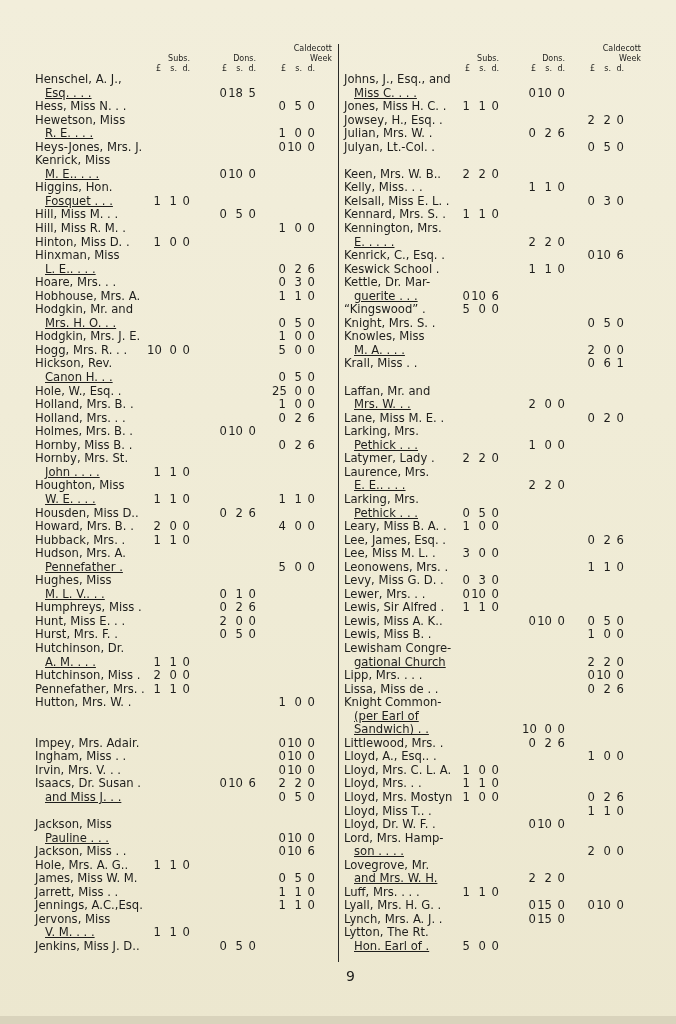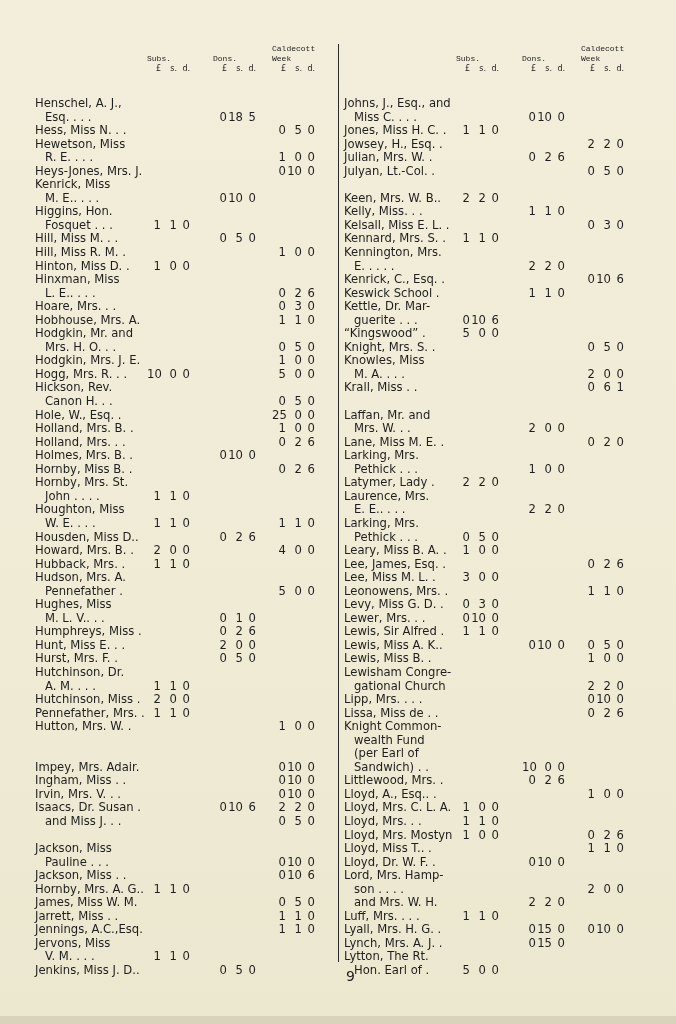--- a/index.html
+++ b/index.html
@@ -4,26 +4,26 @@
 <style>
   html,body{margin:0;padding:0;}
   body{width:676px;height:1024px;background:#f1edd8;position:relative;overflow:hidden;
        font-family:"DejaVu Sans",sans-serif;color:#1e1e1c;}
   .page{position:absolute;left:0;top:0;width:676px;height:1024px;
         background:linear-gradient(180deg,#f2eedb 0%,#efebd5 60%,#ece7cf 100%);}
   .col{position:absolute;top:0;width:310px;}
   .col.left{left:35px;}
   .col.right{left:344px;}
   .hdr{position:absolute;top:42px;left:0;width:310px;height:32px;font-size:8px;}
-  .hdr .grp{position:absolute;text-align:left;line-height:10px;font-family:Liberation Mono, monospace;}
+  .hdr .grp{position:absolute;text-align:right;line-height:10px;}
   .hdr .units{position:absolute;top:22px;font-size:8px;}
-  .rows{position:absolute;top:73px;left:0;width:310px;margin-top:24px;}
+  .rows{position:absolute;top:73px;left:0;width:310px;}
   .row{position:relative;height:13.55px;font-size:11.6px;line-height:13.55px;white-space:nowrap;}
   .row .name{position:absolute;left:0;}
-  .row .name.indent{left:10px;}
+  .row .name.indent{left:10px;text-decoration:underline;}
   .amt{position:absolute;top:0;display:flex;}
   .amt span{display:inline-block;text-align:right;}
   .a-p{width:14px;} .a-s{width:16px;} .a-d{width:13px;}
   .subs{left:112px;} .dons{left:178px;} .cald{left:237px;}
   .spacer{height:13.55px;}
   .divider{position:absolute;left:338px;top:44px;width:1px;height:918px;background:#2a2a28;}
   .pagenum{position:absolute;left:346px;top:968px;font-size:14px;}
   .bottom-edge{position:absolute;left:0;bottom:0;width:676px;height:8px;background:#d9d3bc;}
 </style>
 </head>
@@ -445,21 +445,21 @@
         </div>
         <div class="row">
           <span class="name">Jackson, Miss . .</span>
           <div class="amt cald">
             <span class="a-p">0</span>
             <span class="a-s">10</span>
             <span class="a-d">6</span>
           </div>
         </div>
         <div class="row">
-          <span class="name">Hornby, Mrs. A. G..</span>
+          <span class="name">Hole, Mrs. A. G..</span>
           <div class="amt subs">
             <span class="a-p">1</span>
             <span class="a-s">1</span>
             <span class="a-d">0</span>
           </div>
         </div>
         <div class="row">
           <span class="name">James, Miss W. M.</span>
           <div class="amt cald">
             <span class="a-p">0</span>
@@ -840,23 +840,20 @@
           <div class="amt cald">
             <span class="a-p">0</span>
             <span class="a-s">2</span>
             <span class="a-d">6</span>
           </div>
         </div>
         <div class="row">
           <span class="name">Knight Common-</span>
         </div>
         <div class="row">
-          <span class="name indent">wealth Fund</span>
-        </div>
-        <div class="row">
           <span class="name indent">(per Earl of</span>
         </div>
         <div class="row">
           <span class="name indent">Sandwich) . .</span>
           <div class="amt dons">
             <span class="a-p">10</span>
             <span class="a-s">0</span>
             <span class="a-d">0</span>
           </div>
         </div>
@@ -924,20 +921,23 @@
         <div class="row">
           <span class="name">Lord, Mrs. Hamp-</span>
         </div>
         <div class="row">
           <span class="name indent">son . . . .</span>
           <div class="amt cald">
             <span class="a-p">2</span>
             <span class="a-s">0</span>
             <span class="a-d">0</span>
           </div>
+        </div>
+        <div class="row">
+          <span class="name">Lovegrove, Mr.</span>
         </div>
         <div class="row">
           <span class="name indent">and Mrs. W. H.</span>
           <div class="amt dons">
             <span class="a-p">2</span>
             <span class="a-s">2</span>
             <span class="a-d">0</span>
           </div>
         </div>
         <div class="row">

